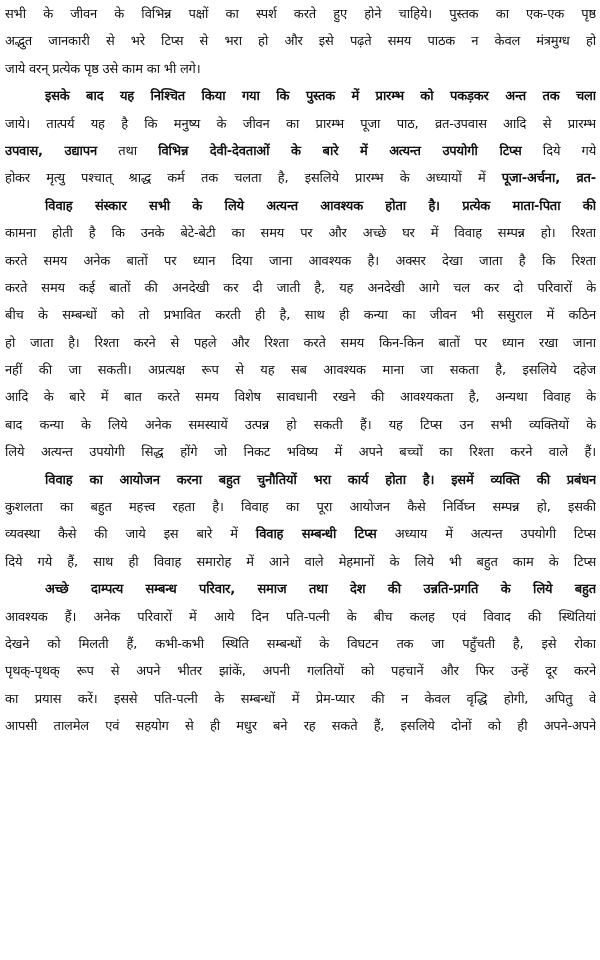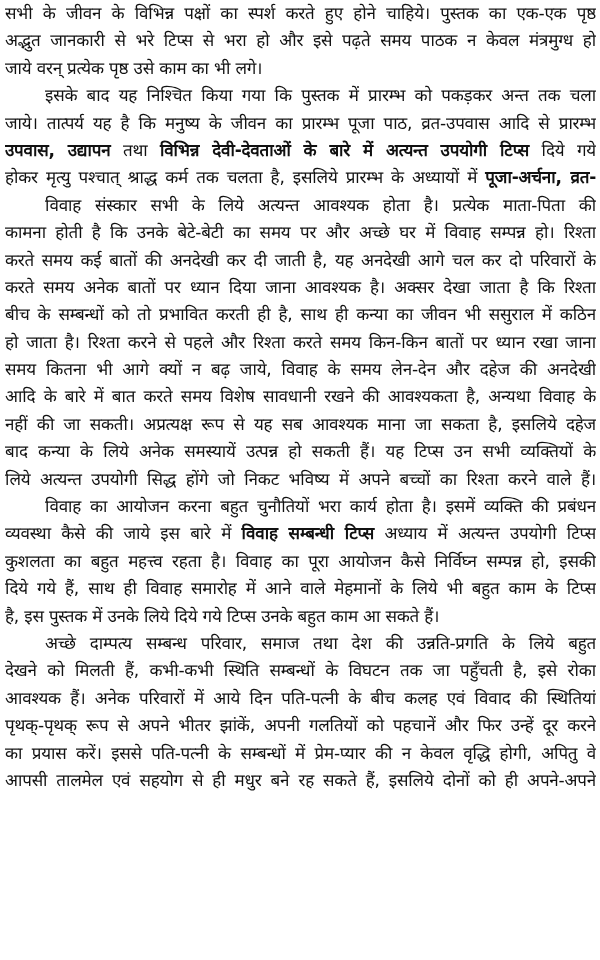--- a/index.html
+++ b/index.html
@@ -16,64 +16,63 @@
     .page {
       position: absolute;
       left: 5px;
       top: 0;
       width: 591px;
     }
     .line {
       height: 27.4px;
       line-height: 27.4px;
       font-family: "DejaVu Sans", sans-serif;
-      font-size: 17px;
+      font-size: 13px;
       color: #111111;
       white-space: nowrap;
       text-align: justify;
       text-align-last: justify;
       letter-spacing: -0.2px;
       overflow: hidden;
     }
     .line.last {
       text-align-last: left;
     }
     .line.indent {
       padding-left: 40px;
+      font-weight: bold;
     }
     .b {
       font-weight: bold;
     }
   </style>
 </head>
 <body>
 
 <div class="page" id="page">
     <div class="line"><span>सभी के जीवन के विभिन्न पक्षों का स्पर्श करते हुए होने चाहिये। पुस्तक का एक-एक पृष्ठ</span></div>
     <div class="line"><span>अद्भुत जानकारी से भरे टिप्स से भरा हो और इसे पढ़ते समय पाठक न केवल मंत्रमुग्ध हो</span></div>
     <div class="line last"><span>जाये वरन् प्रत्येक पृष्ठ उसे काम का भी लगे।</span></div>
     <div class="line indent"><span>इसके बाद यह निश्चित किया गया कि पुस्तक में प्रारम्भ को पकड़कर अन्त तक चला</span></div>
     <div class="line"><span>जाये। तात्पर्य यह है कि मनुष्य के जीवन का प्रारम्भ पूजा पाठ, व्रत-उपवास आदि से प्रारम्भ</span></div>
     <div class="line"><span class="b">उपवास, उद्यापन</span><span> तथा </span><span class="b">विभिन्न देवी-देवताओं के बारे में अत्यन्त उपयोगी टिप्स</span><span> दिये गये</span></div>
     <div class="line"><span>होकर मृत्यु पश्चात् श्राद्ध कर्म तक चलता है, इसलिये प्रारम्भ के अध्यायों में </span><span class="b">पूजा-अर्चना, व्रत-</span></div>
     <div class="line indent"><span>विवाह संस्कार सभी के लिये अत्यन्त आवश्यक होता है। प्रत्येक माता-पिता की</span></div>
     <div class="line"><span>कामना होती है कि उनके बेटे-बेटी का समय पर और अच्छे घर में विवाह सम्पन्न हो। रिश्ता</span></div>
+    <div class="line"><span>करते समय अनेक बातों पर ध्यान दिया जाना आवश्यक है। अक्सर देखा जाता है कि रिश्ता</span></div>
     <div class="line"><span>करते समय कई बातों की अनदेखी कर दी जाती है, यह अनदेखी आगे चल कर दो परिवारों के</span></div>
-    <div class="line"><span>करते समय अनेक बातों पर ध्यान दिया जाना आवश्यक है। अक्सर देखा जाता है कि रिश्ता</span></div>
     <div class="line"><span>बीच के सम्बन्धों को तो प्रभावित करती ही है, साथ ही कन्या का जीवन भी ससुराल में कठिन</span></div>
     <div class="line"><span>हो जाता है। रिश्ता करने से पहले और रिश्ता करते समय किन-किन बातों पर ध्यान रखा जाना</span></div>
-    <div class="line"><span>समय कितना भी आगे क्यों न बढ़ जाये, विवाह के समय लेन-देन और दहेज की अनदेखी</span></div>
+    <div class="line"><span>नहीं की जा सकती। अप्रत्यक्ष रूप से यह सब आवश्यक माना जा सकता है, इसलिये दहेज</span></div>
     <div class="line"><span>आदि के बारे में बात करते समय विशेष सावधानी रखने की आवश्यकता है, अन्यथा विवाह के</span></div>
-    <div class="line"><span>नहीं की जा सकती। अप्रत्यक्ष रूप से यह सब आवश्यक माना जा सकता है, इसलिये दहेज</span></div>
     <div class="line"><span>बाद कन्या के लिये अनेक समस्यायें उत्पन्न हो सकती हैं। यह टिप्स उन सभी व्यक्तियों के</span></div>
     <div class="line"><span>लिये अत्यन्त उपयोगी सिद्ध होंगे जो निकट भविष्य में अपने बच्चों का रिश्ता करने वाले हैं।</span></div>
     <div class="line indent"><span>विवाह का आयोजन करना बहुत चुनौतियों भरा कार्य होता है। इसमें व्यक्ति की प्रबंधन</span></div>
+    <div class="line"><span>कुशलता का बहुत महत्त्व रहता है। विवाह का पूरा आयोजन कैसे निर्विघ्न सम्पन्न हो, इसकी</span></div>
     <div class="line"><span>व्यवस्था कैसे की जाये इस बारे में </span><span class="b">विवाह सम्बन्धी टिप्स</span><span> अध्याय में अत्यन्त उपयोगी टिप्स</span></div>
-    <div class="line"><span>कुशलता का बहुत महत्त्व रहता है। विवाह का पूरा आयोजन कैसे निर्विघ्न सम्पन्न हो, इसकी</span></div>
     <div class="line"><span>दिये गये हैं, साथ ही विवाह समारोह में आने वाले मेहमानों के लिये भी बहुत काम के टिप्स</span></div>
-    <div class="line last"><span>है, इस पुस्तक में उनके लिये दिये गये टिप्स उनके बहुत काम आ सकते हैं।</span></div>
     <div class="line indent"><span>अच्छे दाम्पत्य सम्बन्ध परिवार, समाज तथा देश की उन्नति-प्रगति के लिये बहुत</span></div>
+    <div class="line"><span>आवश्यक हैं। अनेक परिवारों में आये दिन पति-पत्नी के बीच कलह एवं विवाद की स्थितियां</span></div>
     <div class="line"><span>देखने को मिलती हैं, कभी-कभी स्थिति सम्बन्धों के विघटन तक जा पहुँचती है, इसे रोका</span></div>
-    <div class="line"><span>आवश्यक हैं। अनेक परिवारों में आये दिन पति-पत्नी के बीच कलह एवं विवाद की स्थितियां</span></div>
     <div class="line"><span>पृथक्-पृथक् रूप से अपने भीतर झांकें, अपनी गलतियों को पहचानें और फिर उन्हें दूर करने</span></div>
     <div class="line"><span>का प्रयास करें। इससे पति-पत्नी के सम्बन्धों में प्रेम-प्यार की न केवल वृद्धि होगी, अपितु वे</span></div>
     <div class="line"><span>आपसी तालमेल एवं सहयोग से ही मधुर बने रह सकते हैं, इसलिये दोनों को ही अपने-अपने</span></div>
   </div>
 
 </body></html>

